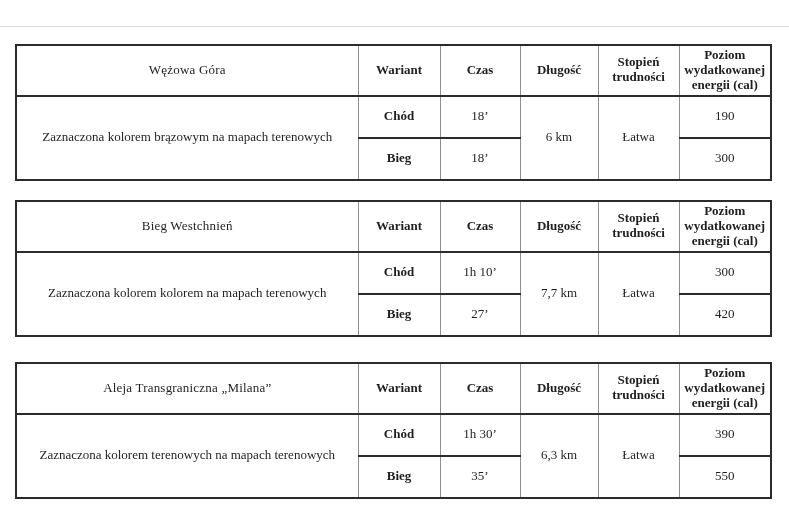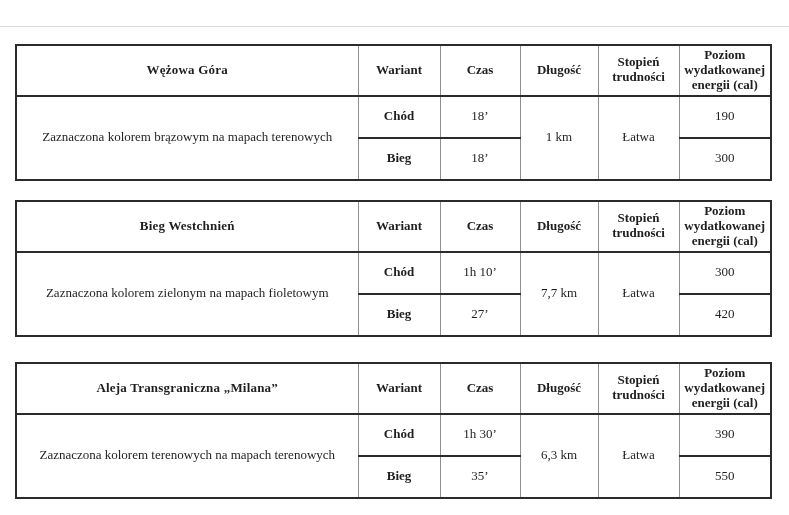--- a/index.html
+++ b/index.html
@@ -45,21 +45,21 @@
     border-bottom: 2px solid var(--border-dark);
     text-align: center;
     vertical-align: middle;
     font-size: 13px;
     line-height: 1.15;
     padding: 2px 3px;
   }
   .route-table tr.head{ height: 46px; }
   .route-table tr.data{ height: 42px; }
   .route-table td.bold{ font-weight: bold; }
-  .route-table td.name{ font-weight: bold; letter-spacing: 0.2px; }
+  .route-table td.name{ font-weight: normal; letter-spacing: 0.2px; }
   .route-table td.desc{ font-weight: normal; }
 </style>
 </head>
 <body>
 
 <div class="page">
 
   <div class="top-rule"></div>
 
   <table class="route-table" id="t1">
@@ -77,21 +77,21 @@
         <td class="bold">Wariant</td>
         <td class="bold">Czas</td>
         <td class="bold">Długość</td>
         <td class="bold">Stopień trudności</td>
         <td class="bold">Poziom wydatkowanej energii (cal)</td>
       </tr>
       <tr class="data">
         <td class="desc" rowspan="2">Zaznaczona kolorem brązowym na mapach terenowych</td>
         <td class="bold">Chód</td>
         <td>18’</td>
-        <td rowspan="2">1 km</td>
+        <td rowspan="2">6 km</td>
         <td rowspan="2">Łatwa</td>
         <td>190</td>
       </tr>
       <tr class="data">
         <td class="bold">Bieg</td>
         <td>18’</td>
         <td>300</td>
       </tr>
     </tbody>
   </table>
@@ -108,21 +108,21 @@
     <tbody>
       <tr class="head">
         <td class="name">Bieg Westchnień</td>
         <td class="bold">Wariant</td>
         <td class="bold">Czas</td>
         <td class="bold">Długość</td>
         <td class="bold">Stopień trudności</td>
         <td class="bold">Poziom wydatkowanej energii (cal)</td>
       </tr>
       <tr class="data">
-        <td class="desc" rowspan="2">Zaznaczona kolorem zielonym na mapach fioletowym</td>
+        <td class="desc" rowspan="2">Zaznaczona kolorem kolorem na mapach terenowych</td>
         <td class="bold">Chód</td>
         <td>1h 10’</td>
         <td rowspan="2">7,7 km</td>
         <td rowspan="2">Łatwa</td>
         <td>300</td>
       </tr>
       <tr class="data">
         <td class="bold">Bieg</td>
         <td>27’</td>
         <td>420</td>

